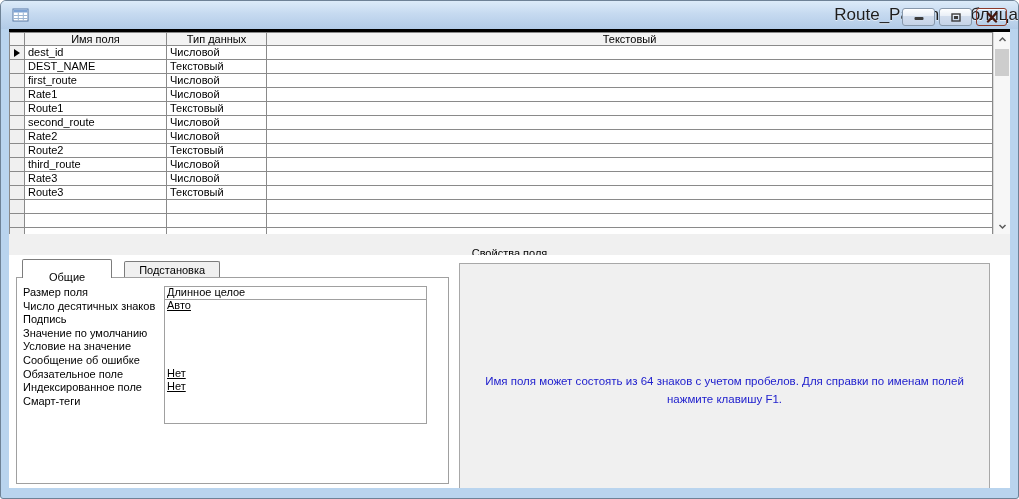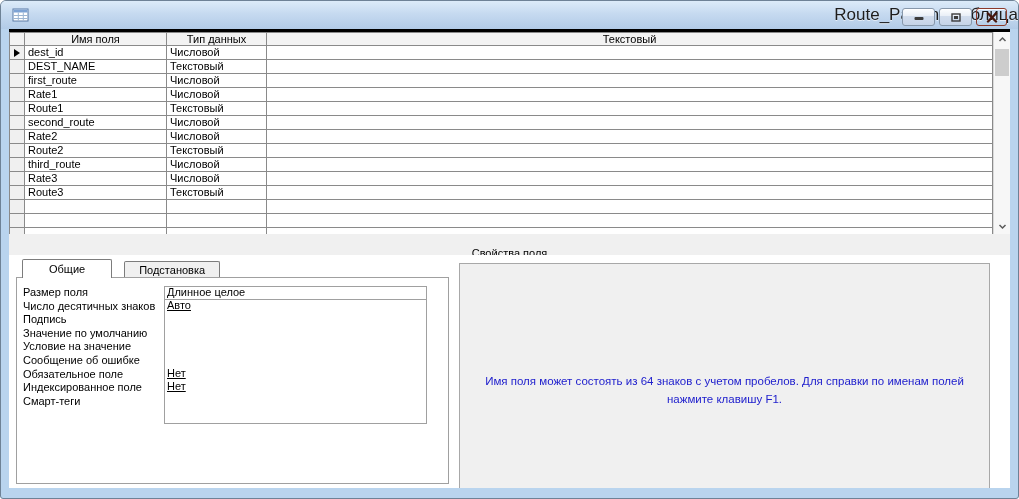--- a/index.html
+++ b/index.html
@@ -76,21 +76,21 @@
     display:flex; align-items:center; justify-content:center; color:#000;
   }
 
   
   .lower { position:absolute; left:0; top:226px; right:0; bottom:0; background:#fff; }
   .tabs { position:absolute; left:13px; top:4px; display:flex; align-items:flex-end; }
   .tab {
     border:1px solid #7c7c7c; border-bottom:none; border-radius:2px 2px 0 0;
     padding:0 14px; text-align:center;
   }
-  .tab.active { height:19px; line-height:18px; background:#fff; position:relative; z-index:2; padding:0 26px; }
+  .tab.active { height:19px; line-height:18px; background:#fff; position:relative; z-index:2; padding:8px 26px; }
   .tab.inactive { height:17px; line-height:16px; background:#f0f0f0; margin-left:12px; }
 
   .prop-panel {
     position:absolute; left:7px; top:22px; width:433px; height:207px;
     background:#fff; border:1px solid #a0a0a0; z-index:1;
     padding:8px 0 0 6px;
   }
   .p-row { display:flex; height:13.6px; align-items:stretch; }
   .p-label { width:141px; line-height:13.6px; white-space:nowrap; overflow:hidden; }
   .p-input {

